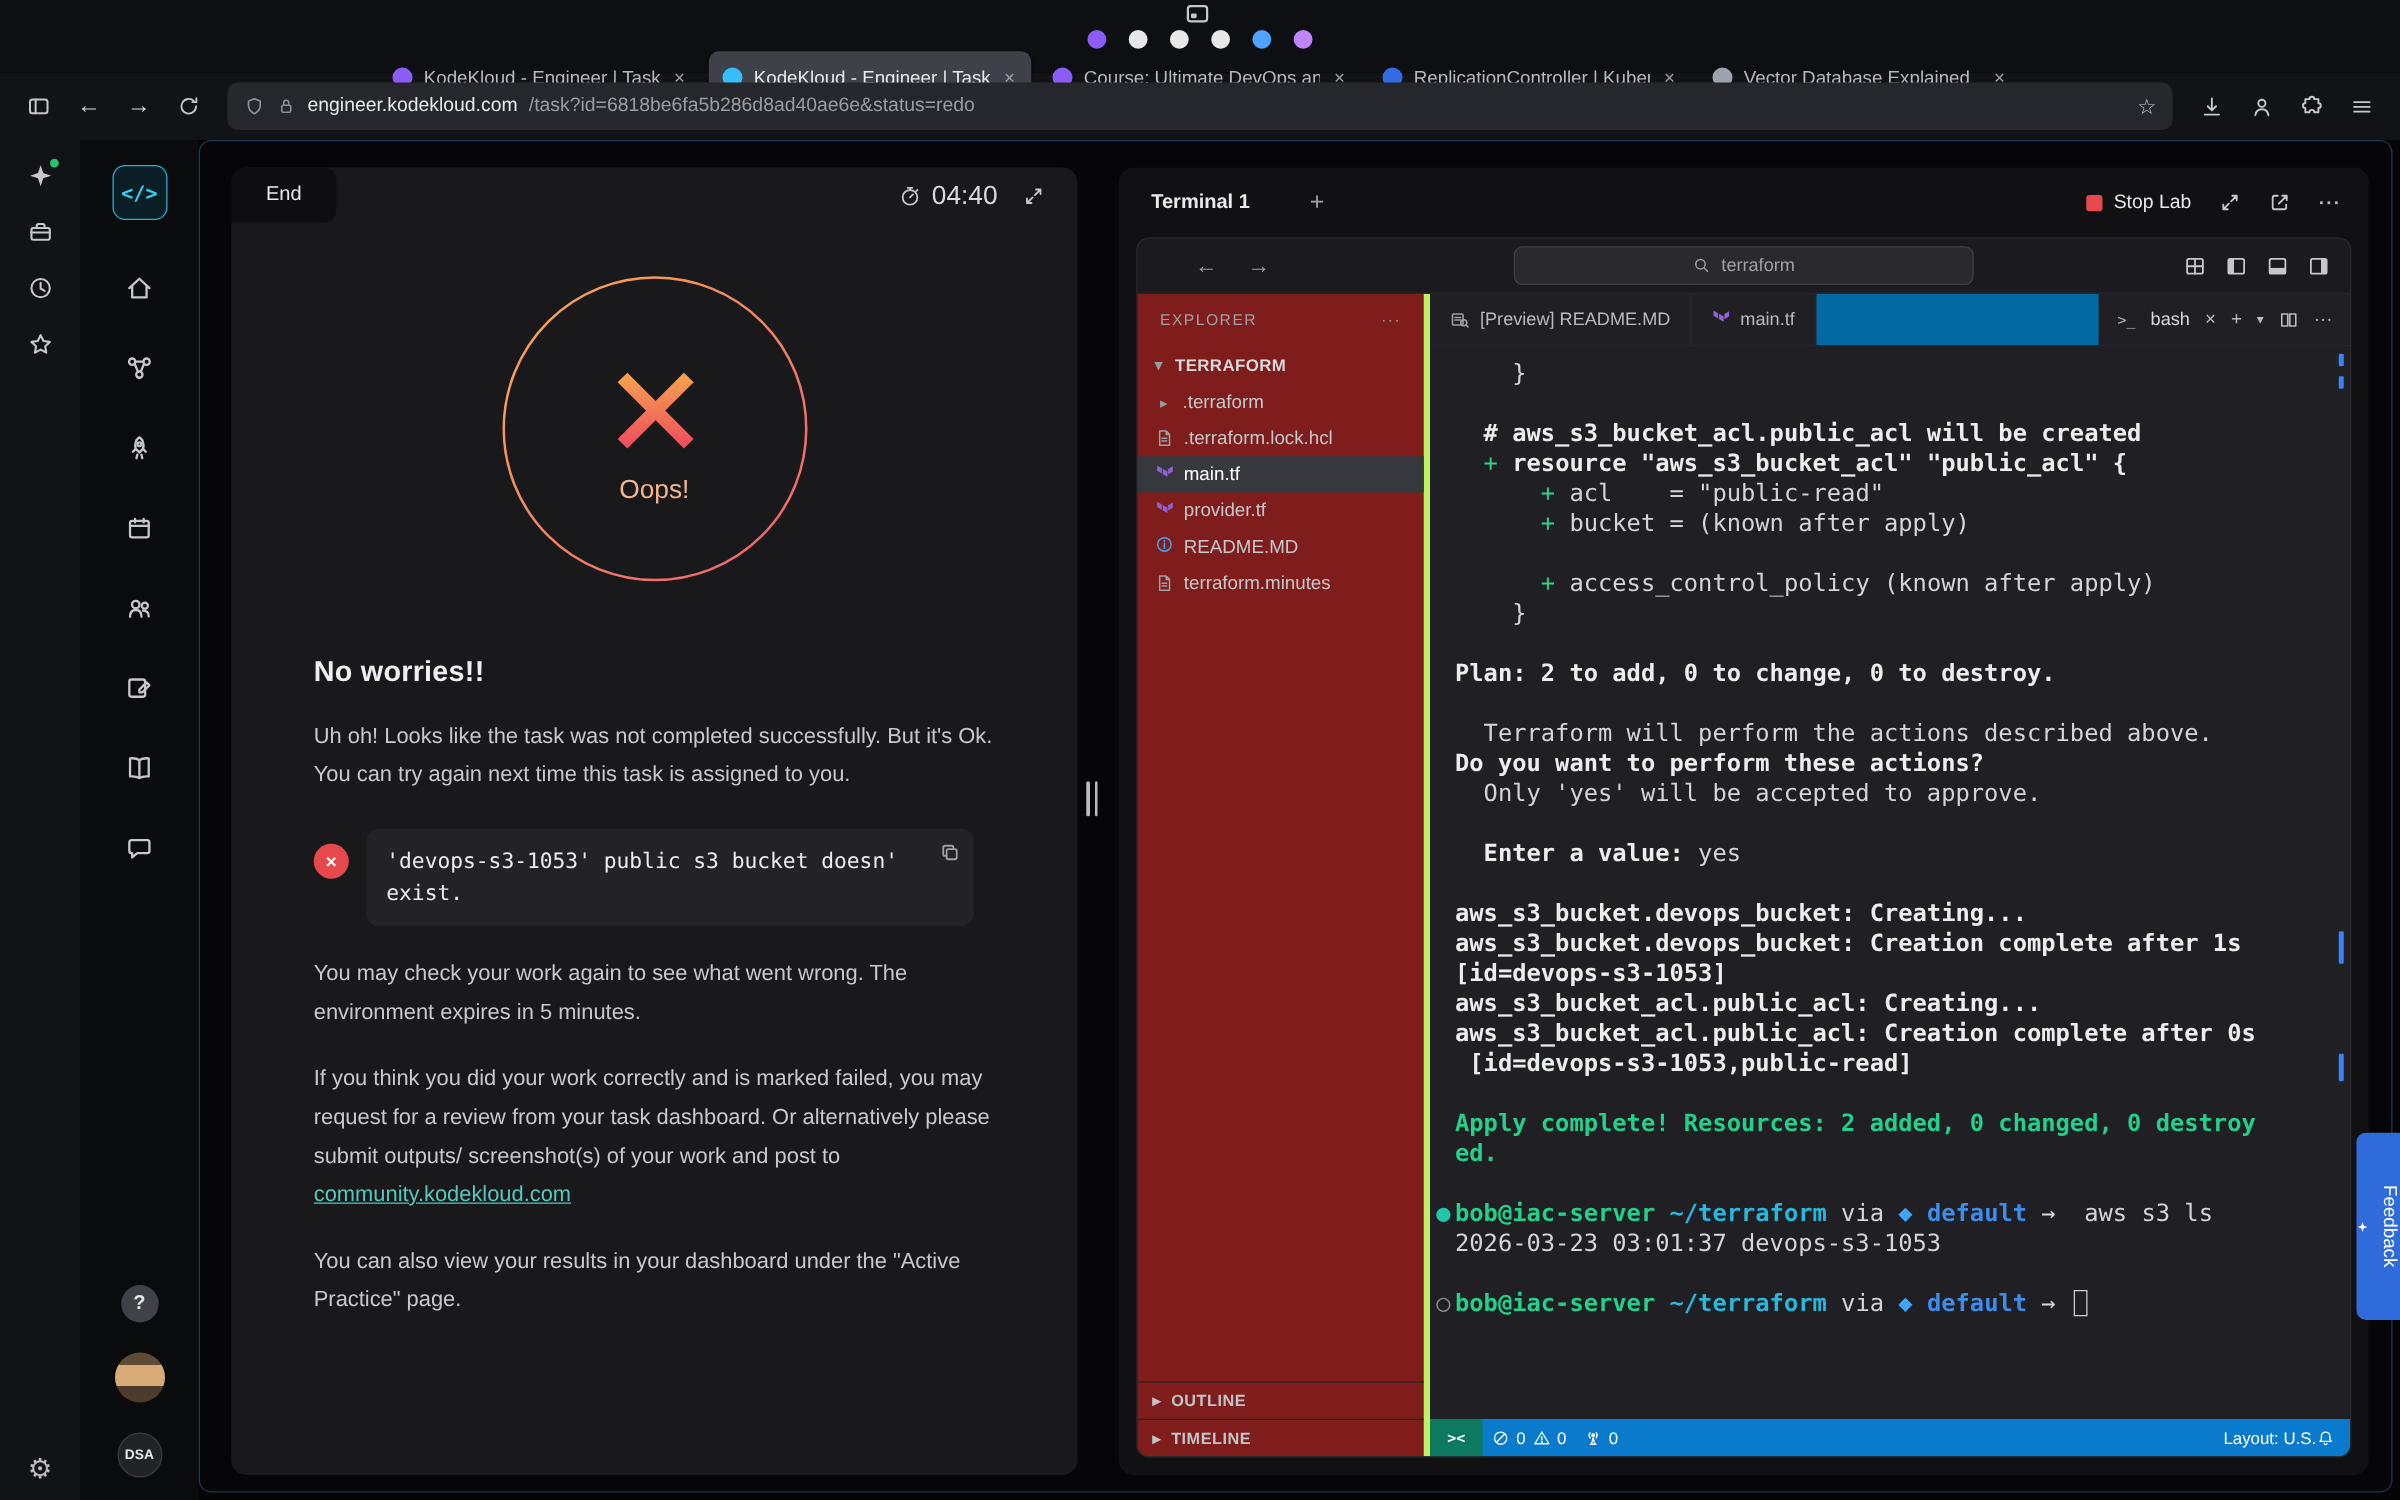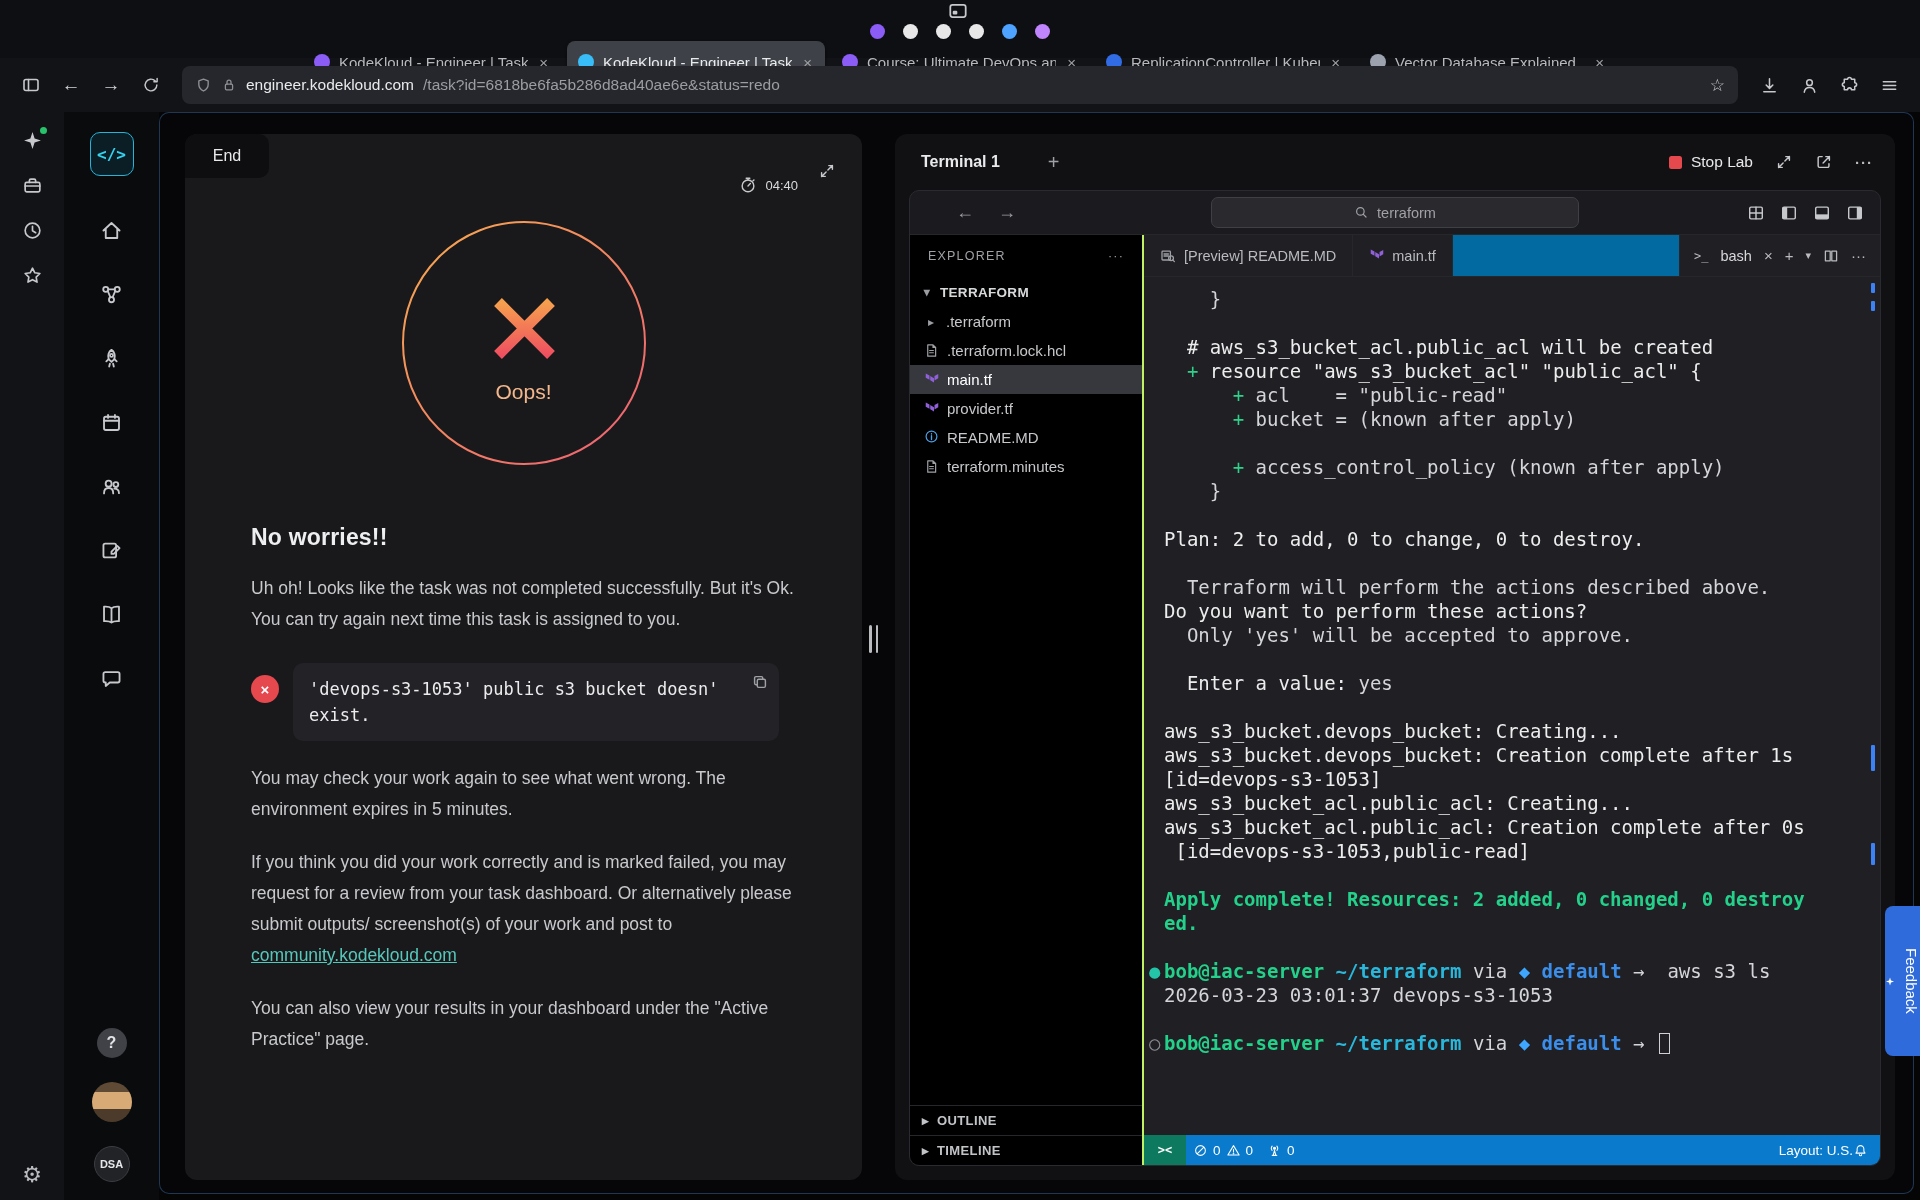--- a/index.html
+++ b/index.html
@@ -53,22 +53,22 @@
 
   .main { position:relative; flex:1; background:#060608; border:1px solid rgba(70,130,200,.40);
           border-radius:10px; margin:0 6px 6px 0; overflow:hidden; }
 
   
   .task-panel { position:absolute; left:25px; top:21px; width:677px; height:1046px;
                 background:#19191c; border-radius:12px; }
   .end-tab { position:absolute; left:0; top:0; width:84px; height:44px; background:#0e0e10;
              border-radius:12px 10px 10px 0; color:#e8e9eb; font-size:16px;
              display:flex; align-items:center; justify-content:center; }
-  .task-top-right { position:absolute; right:26px; top:0; height:46px; display:flex; gap:20px;
-                    color:#d9dadc; font-size:13px;margin-top:28px; }
+  .task-top-right { position:absolute; right:26px; top:0; height:46px; display:flex; align-items:center; gap:20px;
+                    color:#d9dadc; font-size:21px; }
   .timerwrap { display:flex; align-items:center; gap:8px; }
   .task-body { padding:64px 66px 0; }
   .bigcircle { position:relative; width:246px; height:246px; margin:22px auto 0; }
   .oops { position:absolute; left:0; right:0; top:160px; text-align:center; color:#f4b78c; font-size:21px; }
   .h-noworries { margin-top:58px; color:#eeeff0; font-size:23px; font-weight:bold; letter-spacing:.2px; }
   .task-body p { margin-top:22px; color:#c8c9cc; font-size:17.5px; line-height:31px; }
   .err-row { margin-top:28px; display:flex; align-items:flex-start; gap:14px; }
   .err-x { width:28px; height:28px; border-radius:50%; background:#e5484d; color:#fff; font-size:15px; font-weight:bold;
            display:flex; align-items:center; justify-content:center; flex:none; margin-top:12px; }
   .err-box { position:relative; background:#232327; border-radius:10px; padding:13px 46px 13px 16px; width:486px;
@@ -94,21 +94,21 @@
          display:flex; flex-direction:column; overflow:hidden; }
   .vsc-title { height:44px; position:relative; display:flex; align-items:center; flex:none;
                border-bottom:1px solid #26272b; }
   .vsc-arrows { display:flex; gap:24px; margin-left:46px; color:#9b9da2; font-size:18px; }
   .cmdcenter { position:absolute; left:50%; transform:translateX(-50%); width:368px; height:31px;
                background:#29292e; border:1px solid #3f4046; border-radius:7px; display:flex; align-items:center;
                justify-content:center; gap:8px; color:#9fa1a6; font-size:14.5px; }
   .vsc-layouts { position:absolute; right:16px; display:flex; gap:15px; }
 
   .vsc-mid { flex:1; display:flex; min-height:0; }
-  .explorer { width:234px; background:#000000; border-right:2px solid #bef264; display:flex; flex-direction:column; flex:none; }
+  .explorer { width:234px; background:#7f1d1d; border-right:5px solid #bef264; display:flex; flex-direction:column; flex:none; }
   .exp-head { height:42px; display:flex; align-items:center; padding:0 18px; color:#9fa1a6;
               font-size:12.5px; letter-spacing:1.2px; flex:none; }
   .exp-head .hd { margin-left:auto; }
   .exp-root { height:30px; display:flex; align-items:center; gap:6px; padding-left:10px; color:#d8d9db;
               font-size:13.5px; font-weight:bold; letter-spacing:.3px; }
   .frow { height:29px; display:flex; align-items:center; gap:8px; padding-left:14px; color:#c7c8cb; font-size:15px; }
   .frow.sel { background:#36383d; color:#fff; }
   .frow .chev, .exp-root .chev { color:#9b9da2; font-size:12px; width:14px; text-align:center; }
   .exp-bottom { margin-top:auto; }
   .exp-sec { height:30px; display:flex; align-items:center; gap:8px; padding-left:12px; border-top:1px solid #26272b;
@@ -120,21 +120,21 @@
            border-right:1px solid #26272b; color:#b9bbbf; font-size:14.5px; }
   .edtabs .sp { flex:1; }
   .termtabzone { display:flex; align-items:center; gap:12px; padding:0 14px; border-left:1px solid #26272b;
                  background:#1f1f24; color:#d7d8da; font-size:14.5px; }
   .bashic { font-family:"DejaVu Sans Mono", monospace; font-size:12px; color:#b9bbbe; }
   .tctl { color:#b9bbbe; font-size:15px; }
 
   .termarea { flex:1; position:relative; background:#1f1f24; padding:10px 0 0 20px; overflow:hidden;
               font-family:"DejaVu Sans Mono", monospace; font-size:19px; line-height:24px; color:#d4d5d8; }
   .tl { white-space:pre; position:relative; height:24px; }
-  .t-b { color:#eceded; font-weight:normal; }
+  .t-b { color:#eceded; font-weight:bold; }
   .t-g { color:#2fd08a; }
   .t-gb { color:#23d18b; font-weight:bold; }
   .t-cyb { color:#29b8db; font-weight:bold; }
   .t-blb { color:#3b8eea; font-weight:bold; }
   .t-tf { color:#3ea6ff; }
   .t-dot { position:absolute; left:-15px; color:#23c4a7; }
   .t-dot2 { position:absolute; left:-15px; color:#8a8b90; }
   .t-cursor { display:inline-block; width:11px; height:21px; border:1.5px solid #cfd0d3; vertical-align:-4px; margin-left:3px; }
   .scrollmark { position:absolute; right:5px; width:4px; background:#3b82f6; border-radius:1px; }
 

